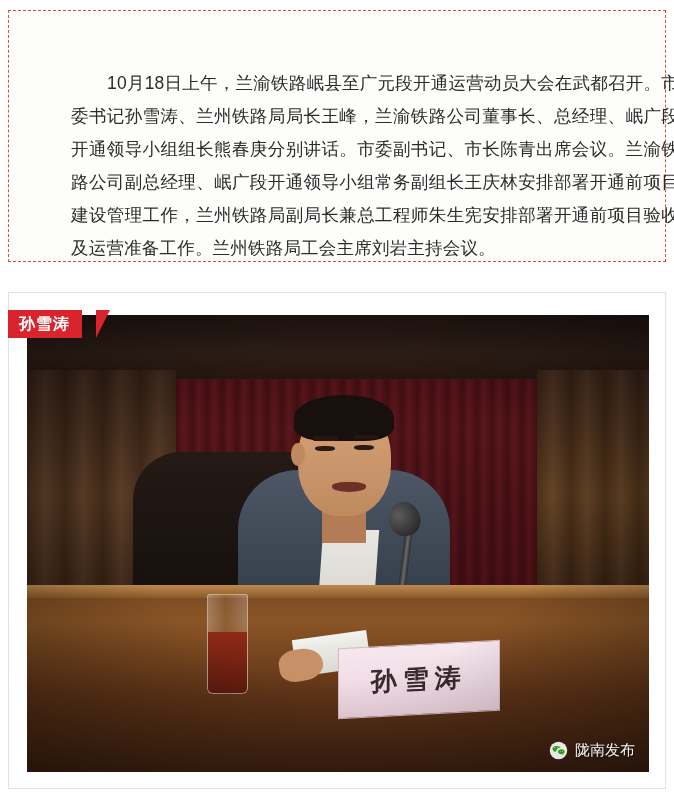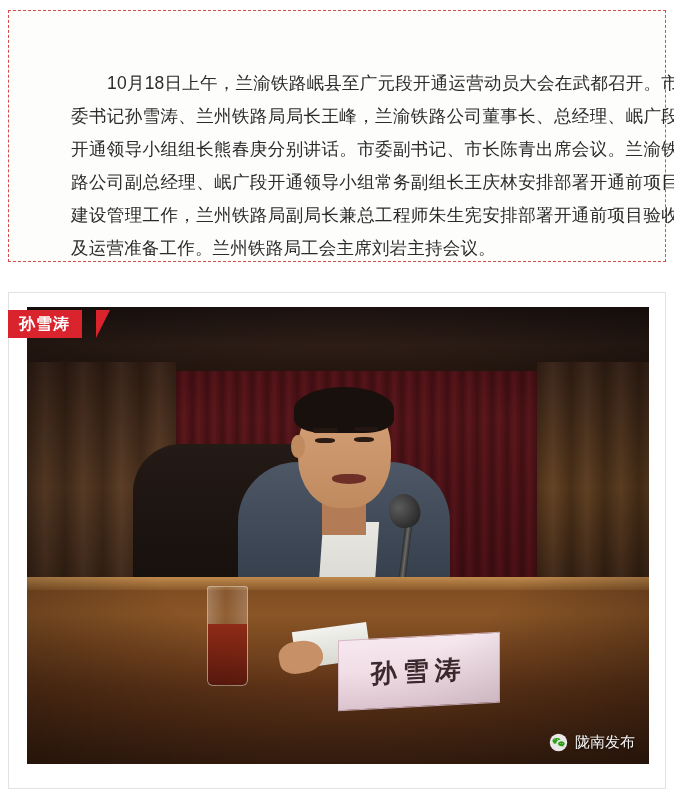--- a/index.html
+++ b/index.html
@@ -77,21 +77,21 @@
 
   
   .photo-frame {
     position: absolute;
     left: 8px;
     top: 292px;
     width: 658px;
     height: 497px;
     border: 1px solid #e2e2e2;
     background: #ffffff;
-    padding: 14px 18px 18px 18px;
+    padding: 22px 18px 18px 18px;
   }
   .photo {
     position: relative;
     width: 622px;
     height: 457px;
     overflow: hidden;
     background: #2a1b17;
   }
 
   

